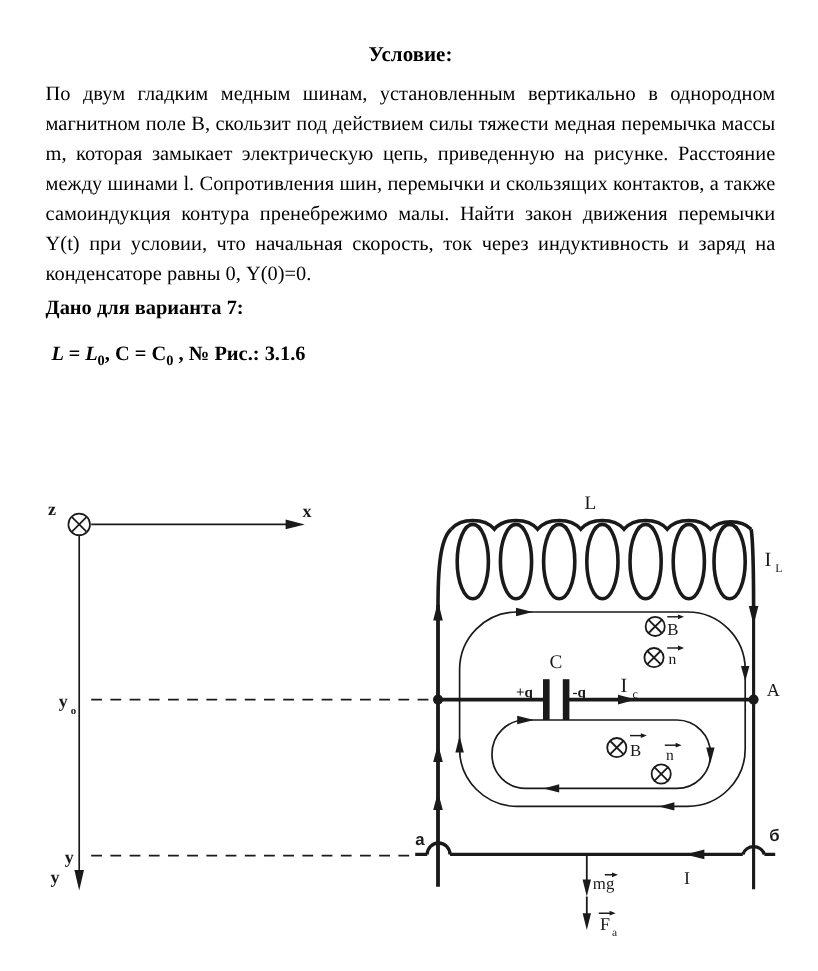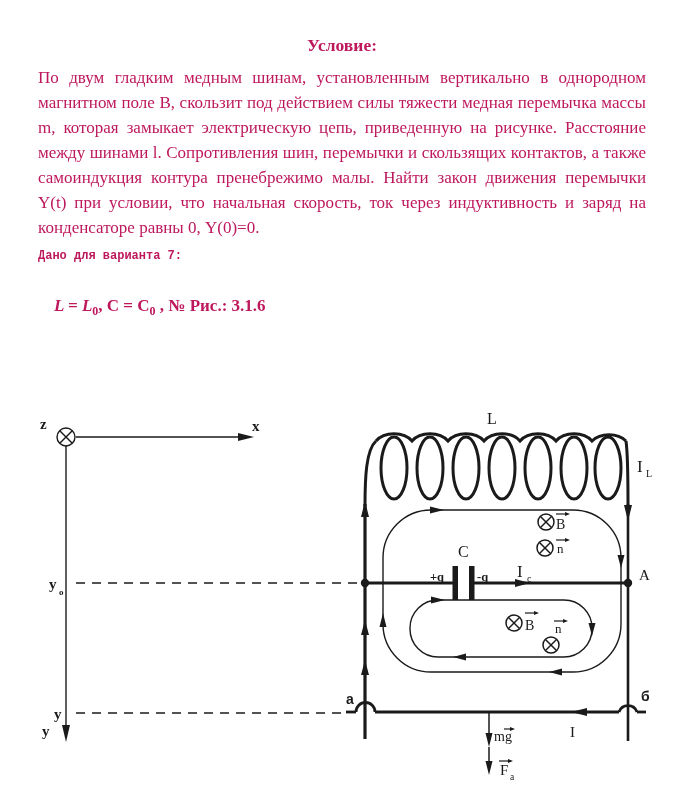--- a/index.html
+++ b/index.html
@@ -1,22 +1,22 @@
 <!DOCTYPE html>
 <html><head>
 <meta charset="utf-8">
 <style>
   html,body { margin:0; padding:0; background:#fff; }
   .page { position:relative; width:682px; height:809px; background:#ffffff;
-          font-family:"Liberation Serif", serif; color:#be185d; overflow:hidden; }
+          font-family:"Liberation Serif", serif; color:#000000; overflow:hidden; }
   .textblock { position:absolute; left:38px; top:30px; width:608px; }
   .cond-title { margin:0 0 5px 0; text-align:center; font-weight:bold; font-size:17.5px; line-height:30px; }
   .cond-body  { margin:0; font-size:17px; line-height:25px; text-align:justify; }
-  .given-heading { margin:0; font-weight:bold; font-size:12px; line-height:33px;font-family:Liberation Mono, monospace; }
-  .formula { margin:16px; font-weight:bold; font-size:17px; line-height:33px; }
+  .given-heading { margin:0; font-weight:bold; font-size:17px; line-height:33px; }
+  .formula { margin:5px; font-weight:bold; font-size:17px; line-height:33px; }
   .formula .it { font-style:italic; }
   .formula sub { font-size:12px; }
   .diagram { position:absolute; left:0; top:398px; }
   .diagram text { font-family:"Liberation Serif", serif; fill:#1a1a1a; }
   .diagram text.sans { font-family:"Liberation Sans", sans-serif; font-weight:bold; }
   .diagram text.b { font-weight:bold; }
 </style>
 </head>
 <body>
 

